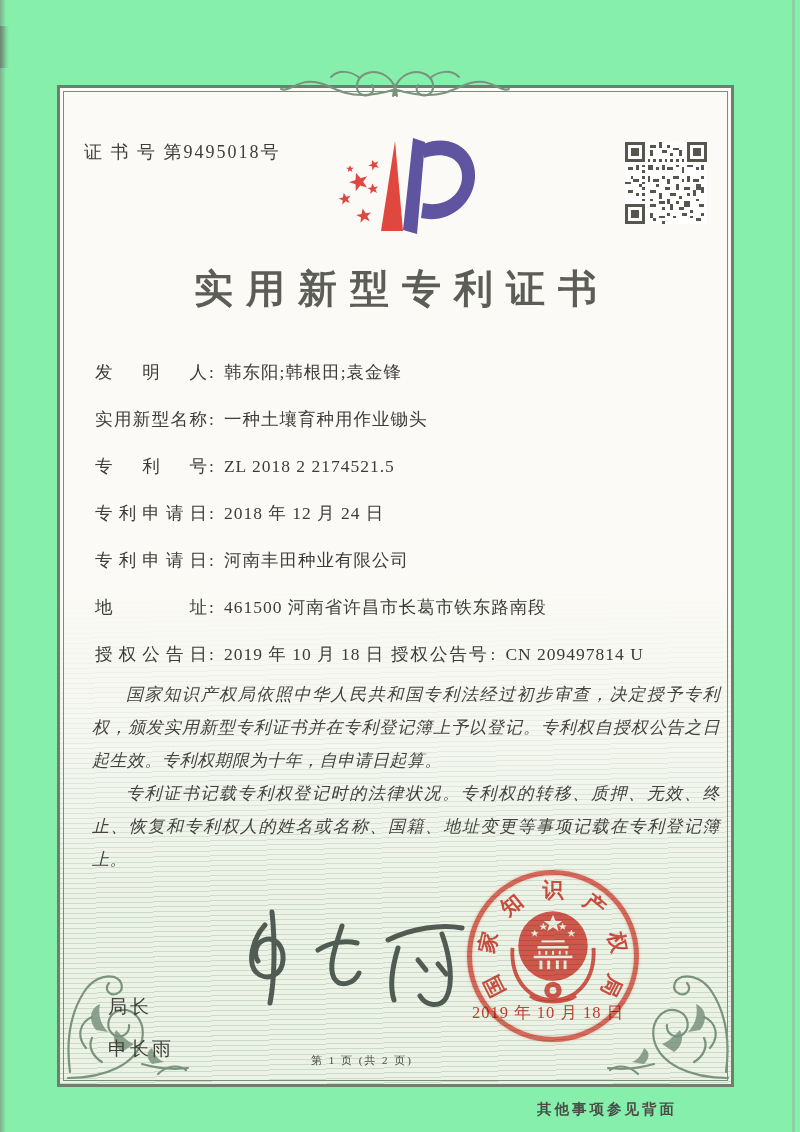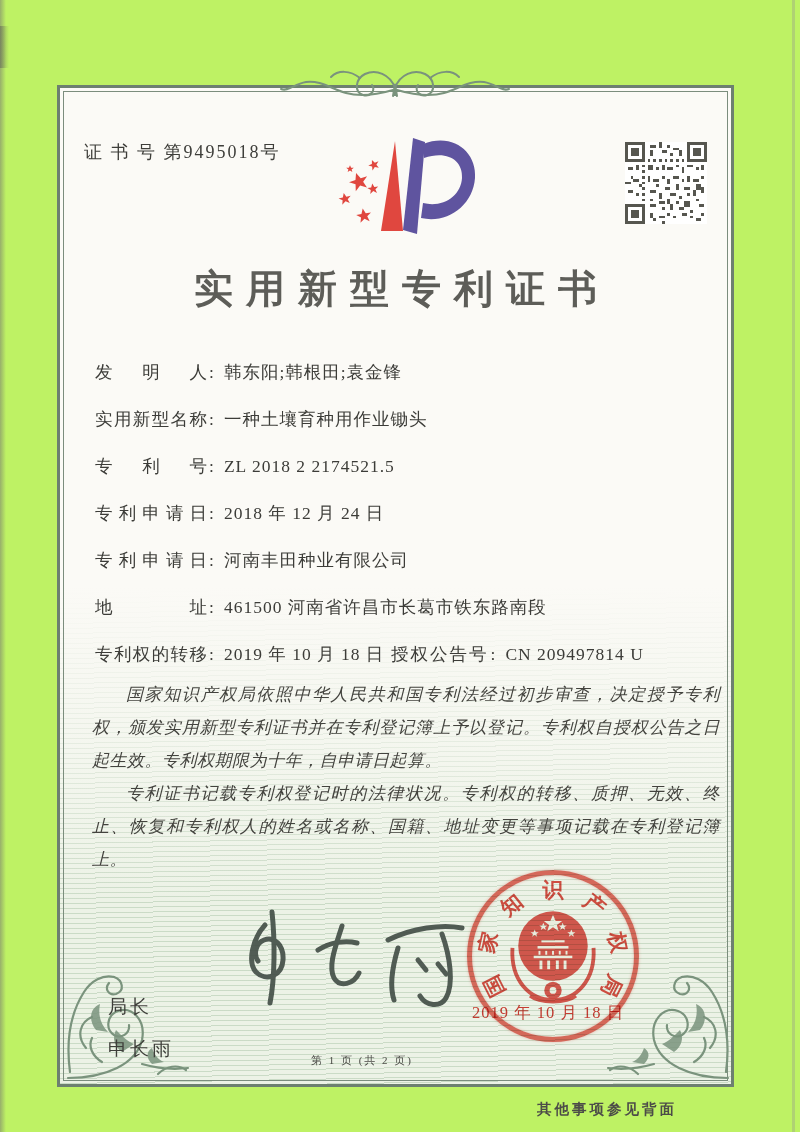--- a/index.html
+++ b/index.html
@@ -1,18 +1,18 @@
 <!DOCTYPE html>
 <html><head>
 <meta charset="utf-8">
 <style>
   html,body{margin:0;padding:0;background:#e8e8e4;}
   .page{
     position:relative;width:800px;height:1132px;margin:0 auto;
-    background:#bef264;overflow:hidden;
+    background:#86efac;overflow:hidden;
     font-family:"Liberation Serif","DejaVu Serif",serif;
     color:#3c3c38;
   }
   
   .edge-l{position:absolute;left:0;top:0;bottom:0;width:6px;
     background:linear-gradient(90deg,rgba(120,120,112,.55),rgba(120,120,112,0));}
   .edge-r{position:absolute;right:5px;top:0;bottom:0;width:3px;background:rgba(150,150,142,.35);}
   .edge-nub{position:absolute;left:0;top:26px;width:9px;height:42px;
     background:linear-gradient(90deg,rgba(90,90,84,.5),rgba(90,90,84,0));}
 
@@ -287,21 +287,21 @@
     <div class="frow">
       <span class="flabel">专利申请日</span><span class="fcolon">:</span><span class="fvalue">2018 年 12 月 24 日</span>
     </div>
     <div class="frow">
       <span class="flabel">专利申请日</span><span class="fcolon">:</span><span class="fvalue">河南丰田种业有限公司</span>
     </div>
     <div class="frow">
       <span class="flabel">地址</span><span class="fcolon">:</span><span class="fvalue">461500 河南省许昌市长葛市铁东路南段</span>
     </div>
     <div class="frow">
-      <span class="flabel">专利权的转移</span><span class="fcolon">:</span><span class="fvalue">2019 年 10 月 18 日</span>
+      <span class="flabel">授权公告日</span><span class="fcolon">:</span><span class="fvalue">2019 年 10 月 18 日</span>
       <span class="pair2">
         <span class="flabel2">授权公告号</span><span class="fcolon">:</span><span class="fvalue">CN 209497814 U</span>
       </span>
     </div>
   </div>
 
   <div class="legal">
     <p>国家知识产权局依照中华人民共和国专利法经过初步审查，决定授予专利权，颁发实用新型专利证书并在专利登记簿上予以登记。专利权自授权公告之日起生效。专利权期限为十年，自申请日起算。</p>
     <p>专利证书记载专利权登记时的法律状况。专利权的转移、质押、无效、终止、恢复和专利权人的姓名或名称、国籍、地址变更等事项记载在专利登记簿上。</p>
   </div>

